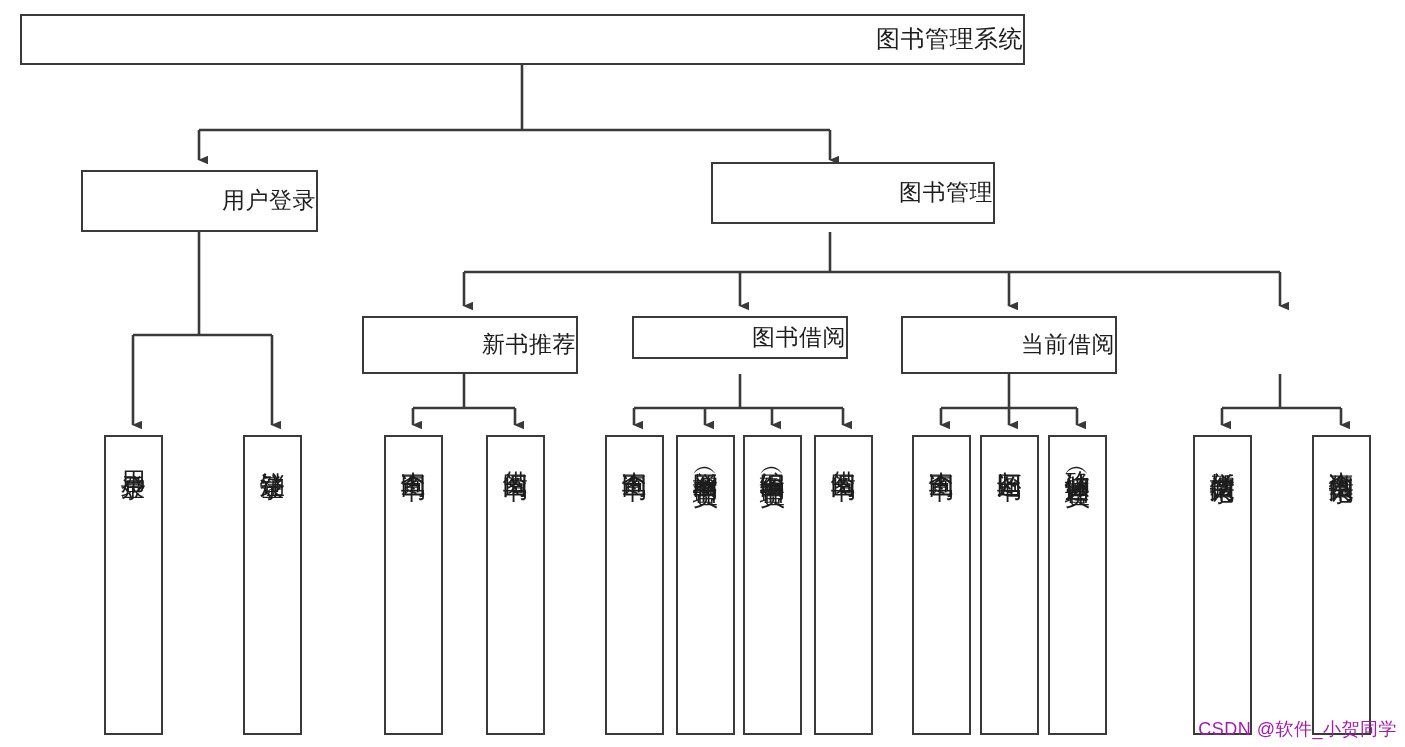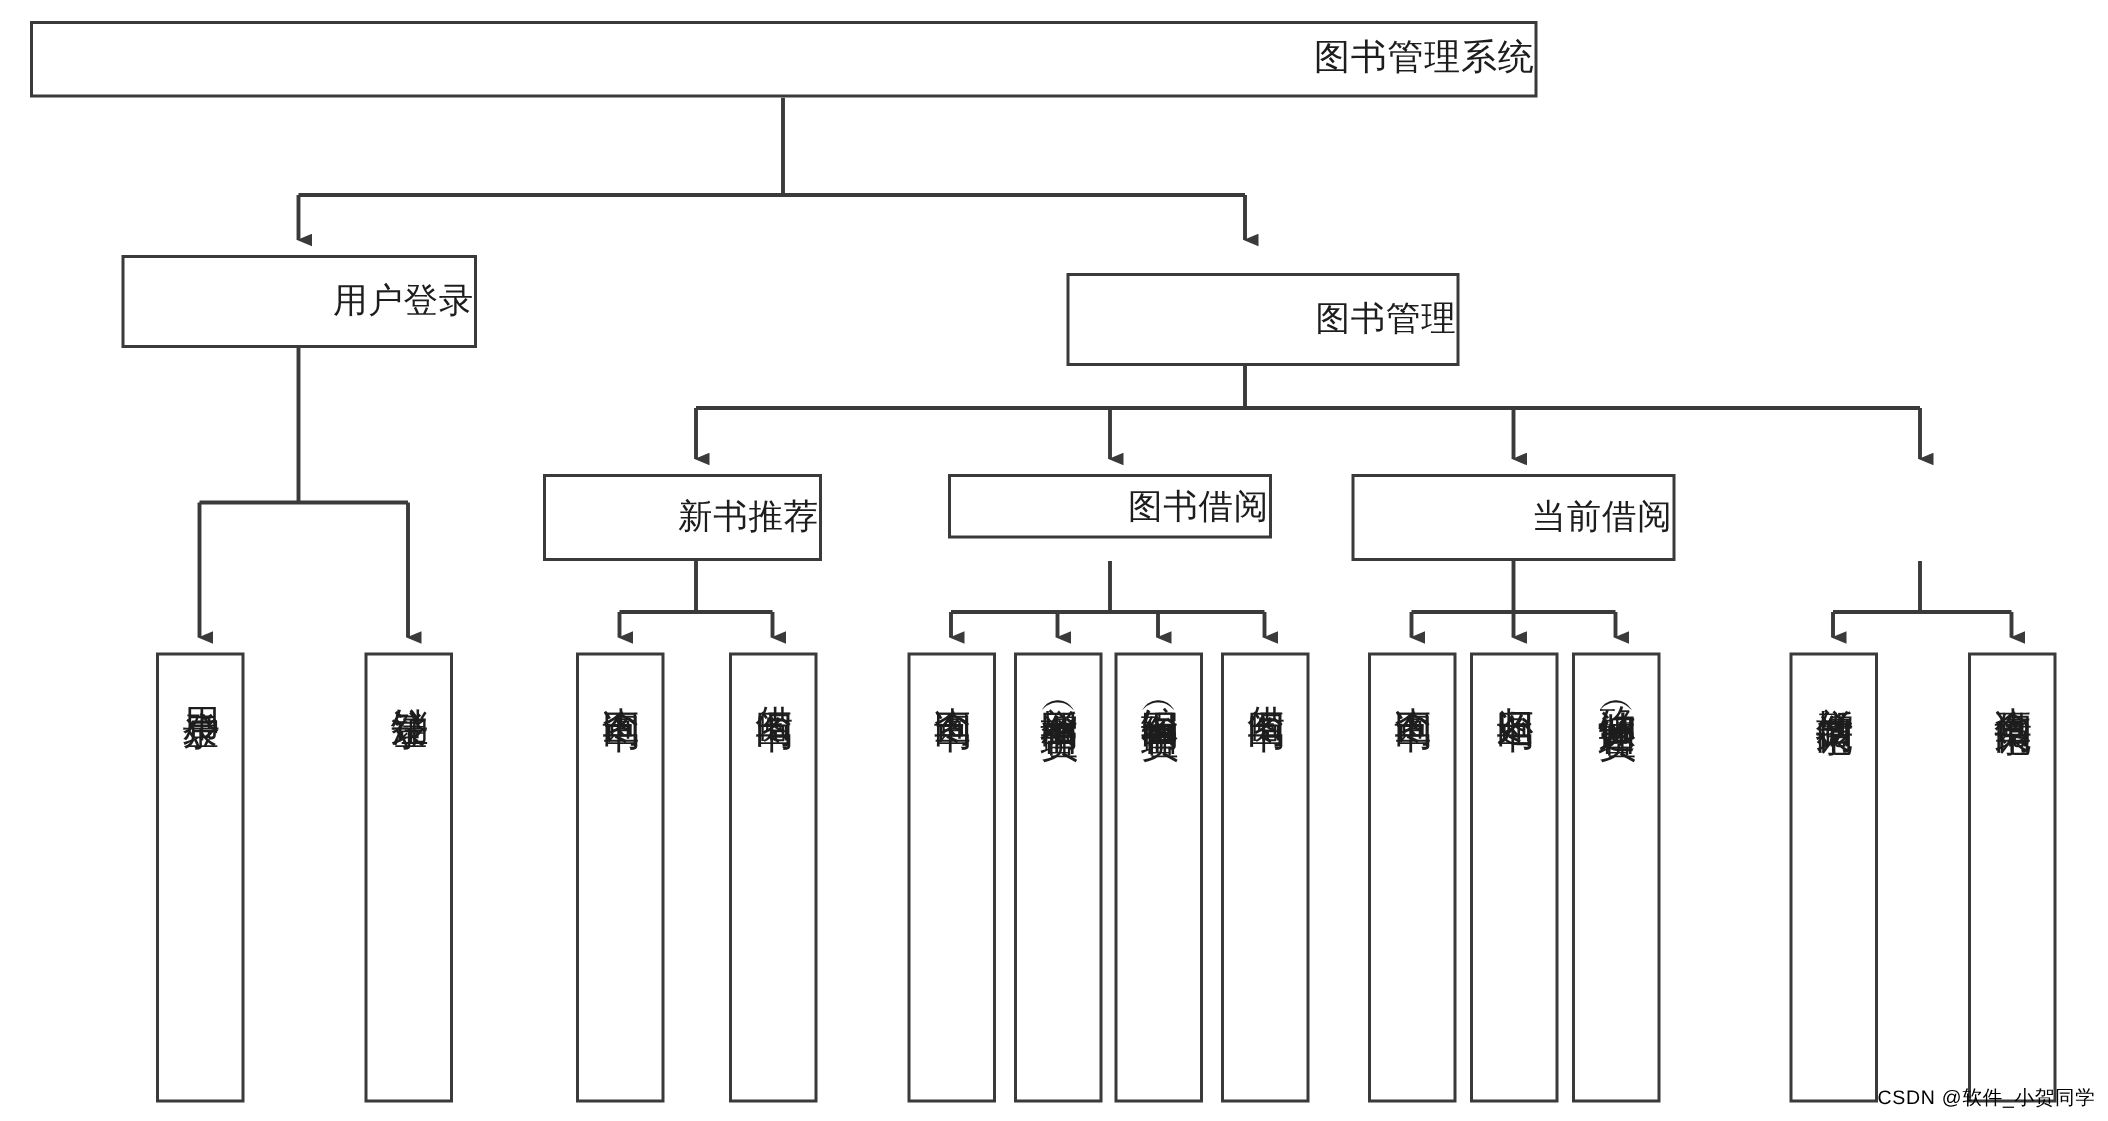--- a/index.html
+++ b/index.html
@@ -59,22 +59,22 @@
     text-orientation: upright;
     font-size: 25px;
     line-height: 1.05;
     letter-spacing: 2px;
     white-space: nowrap;
   }
   .watermark {
     position: absolute;
     right: 8px;
     bottom: 6px;
-    font-size: 13px;
-    color: #000000;
+    font-size: 18px;
+    color: #a21caf;
     letter-spacing: 0.5px;
     z-index: 5;
     user-select: none;
   }
 </style>
 </head>
 <body>
 
 <div id="diagram-root">
 
@@ -128,25 +128,25 @@
     </g>
   </svg>
 
   <div class="node horizontal root" style="left:20px; top:14px; width:1005px; height:51px;">
     <span class="label">图书管理系统</span>
   </div>
 
   <div class="node horizontal" style="left:81px; top:170px; width:237px; height:62px;">
     <span class="label">用户登录</span>
   </div>
-  <div class="node horizontal" style="left:711px; top:182px; width:262px; height:62px;">
+  <div class="node horizontal" style="left:711px; top:162px; width:284px; height:62px;">
     <span class="label">图书管理</span>
   </div>
 
-  <div class="node horizontal" style="left:362px; top:316px; width:186px; height:58px;">
+  <div class="node horizontal" style="left:362px; top:316px; width:216px; height:58px;">
     <span class="label">新书推荐</span>
   </div>
   <div class="node horizontal" style="left:632px; top:316px; width:216px; height:43px;">
     <span class="label">图书借阅</span>
   </div>
   <div class="node horizontal" style="left:901px; top:316px; width:216px; height:58px;padding-left:16px;">
     <span class="label">当前借阅</span>
   </div>
 
   <div class="node vertical" style="left:104px; top:435px; width:59px; height:300px;">

